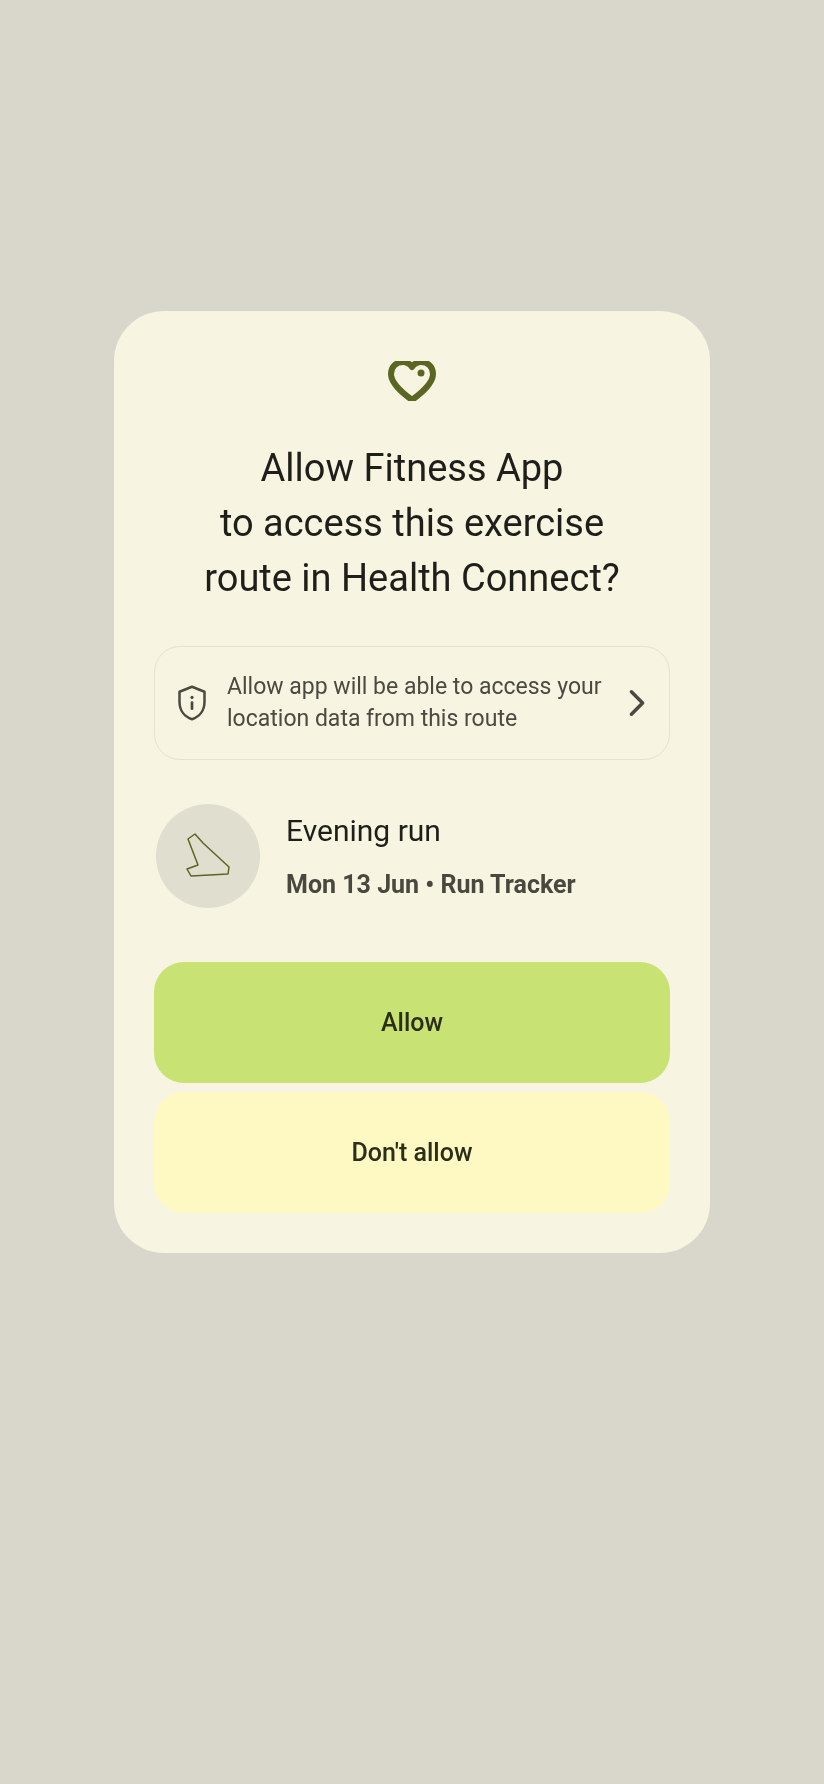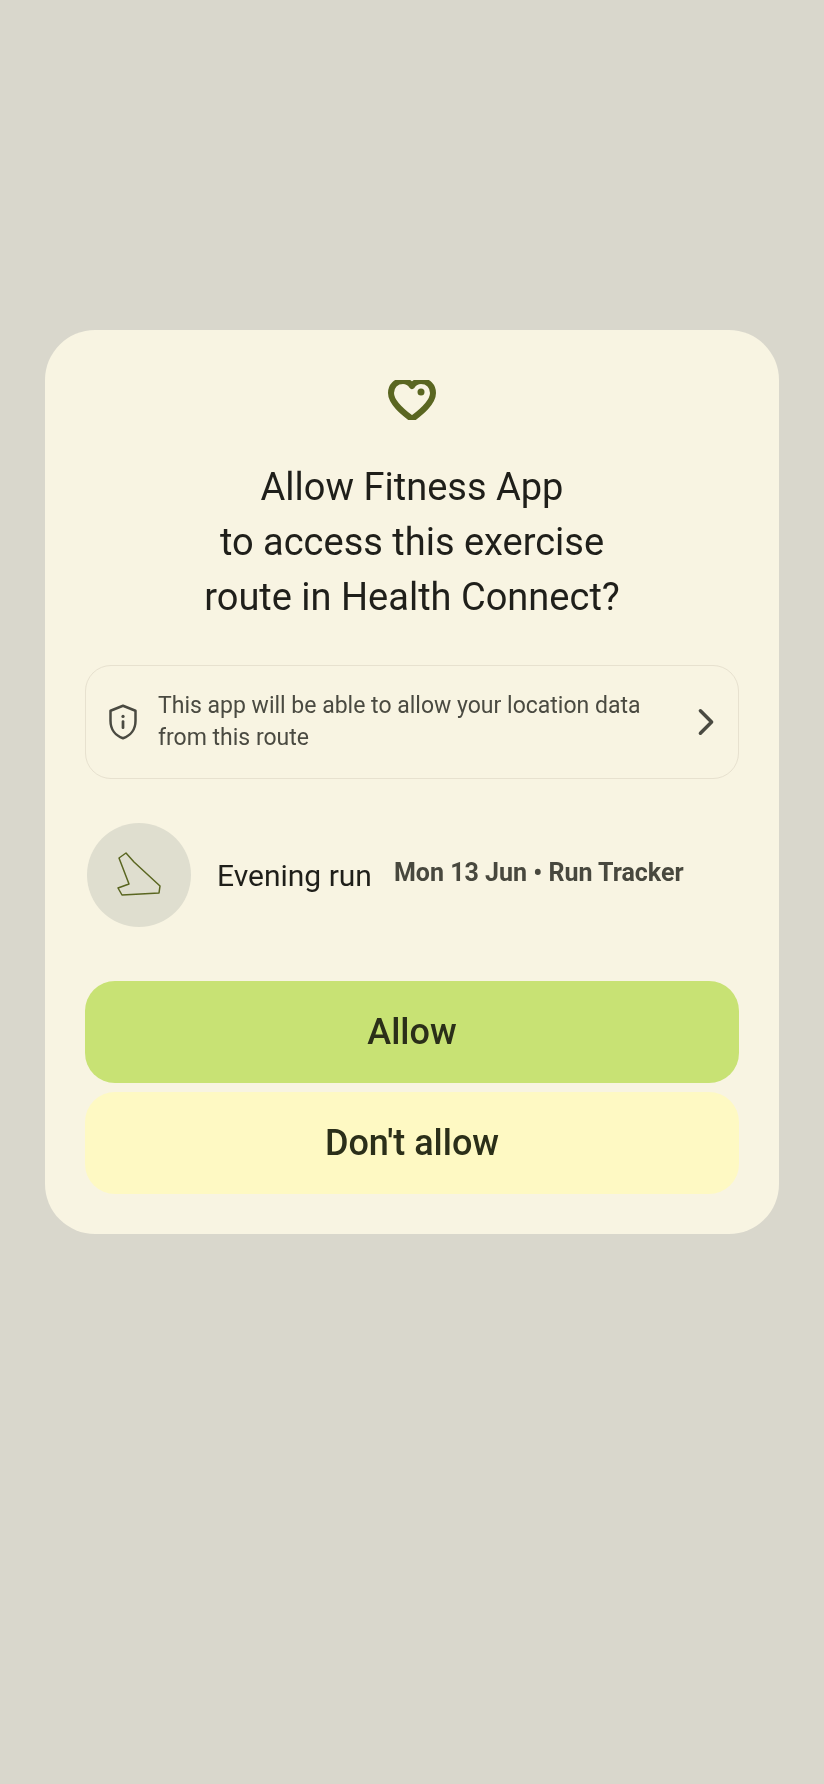--- a/index.html
+++ b/index.html
@@ -12,21 +12,21 @@
       height: 1784px;
       background: #d9d7cc;
       border-radius: 40px;
       display: flex;
       align-items: center;
       justify-content: center;
       font-family: -apple-system, BlinkMacSystemFont, 'Segoe UI', Roboto, sans-serif;
       overflow: hidden;
     }
     .dialog {
-      width: 734px;
+      width: 596px;
       background: #f8f4e2;
       border-radius: 50px;
       padding: 50px 40px 40px 40px;
       position: relative;
       margin-top: -220px;
     }
     .heart-icon-wrap {
       display: flex;
       justify-content: center;
       margin-bottom: 40px;
@@ -68,41 +68,42 @@
       height: 104px;
       background: #dfdecf;
       border-radius: 50%;
       display: flex;
       align-items: center;
       justify-content: center;
       flex-shrink: 0;
     }
     .route-text {
       display: flex;
+      flex-direction: column;
       gap: 22px;
     }
     .route-title {
       font-size: 30px;
       font-weight: 400;
       color: #1f1f1a;
     }
     .route-subtitle {
       font-size: 25px;
       color: #48483e;
       font-weight: 700;
     }
     .btn {
       width: 100%;
       border: none;
       border-radius: 30px;
-      font-size: 36px;
+      font-size: 25px;
       font-weight: 500;
       color: #2b2f19;
       cursor: pointer;
-      padding: 30px 0;
+      padding: 46px 0;
       font-family: inherit;
     }
     .btn-primary {
       background: #c8e274;
       margin-bottom: 9px;
     }
     .btn-secondary {
       background: #fef9c3;
     }
   </style>
@@ -120,21 +121,21 @@
   <h1 class="dialog-title" style="white-space: pre-line;">Allow Fitness App
 to access this exercise
 route in Health Connect?</h1>
 
   <div class="info-banner">
     <svg width="30" height="36" viewBox="0 0 24 28" fill="none" style="flex-shrink:0;">
       <path d="M12 1 L22 5 V13 C22 20 18 25 12 27 C6 25 2 20 2 13 V5 L12 1 Z" stroke="#4a4a41" stroke-width="2" fill="none" stroke-linejoin="round"></path>
       <circle cx="12" cy="9.5" r="1.3" fill="#4a4a41"></circle>
       <rect x="10.9" y="12.5" width="2.2" height="7" rx="1" fill="#4a4a41"></rect>
     </svg>
-    <div class="info-banner-text">This app will be able to allow your location data from this route</div>
+    <div class="info-banner-text">Allow app will be able to access your location data from this route</div>
     <svg width="20" height="28" viewBox="0 0 12 20" fill="none" style="flex-shrink:0;">
       <path d="M2 2 L10 10 L2 18" stroke="#4a4a41" stroke-width="2.5" fill="none" stroke-linecap="round" stroke-linejoin="round"></path>
     </svg>
   </div>
 
   <div class="route-row">
     <div class="route-avatar">
       <svg width="70" height="70" viewBox="0 0 70 70" fill="none">
         <path d="M15 18 L22 13 L30 22 L56 46 L55 53 L18 55 L14 48 L25 44 L15 18 Z" stroke="#5a6621" stroke-width="1.5" fill="none" stroke-linejoin="round"></path>
       </svg>

